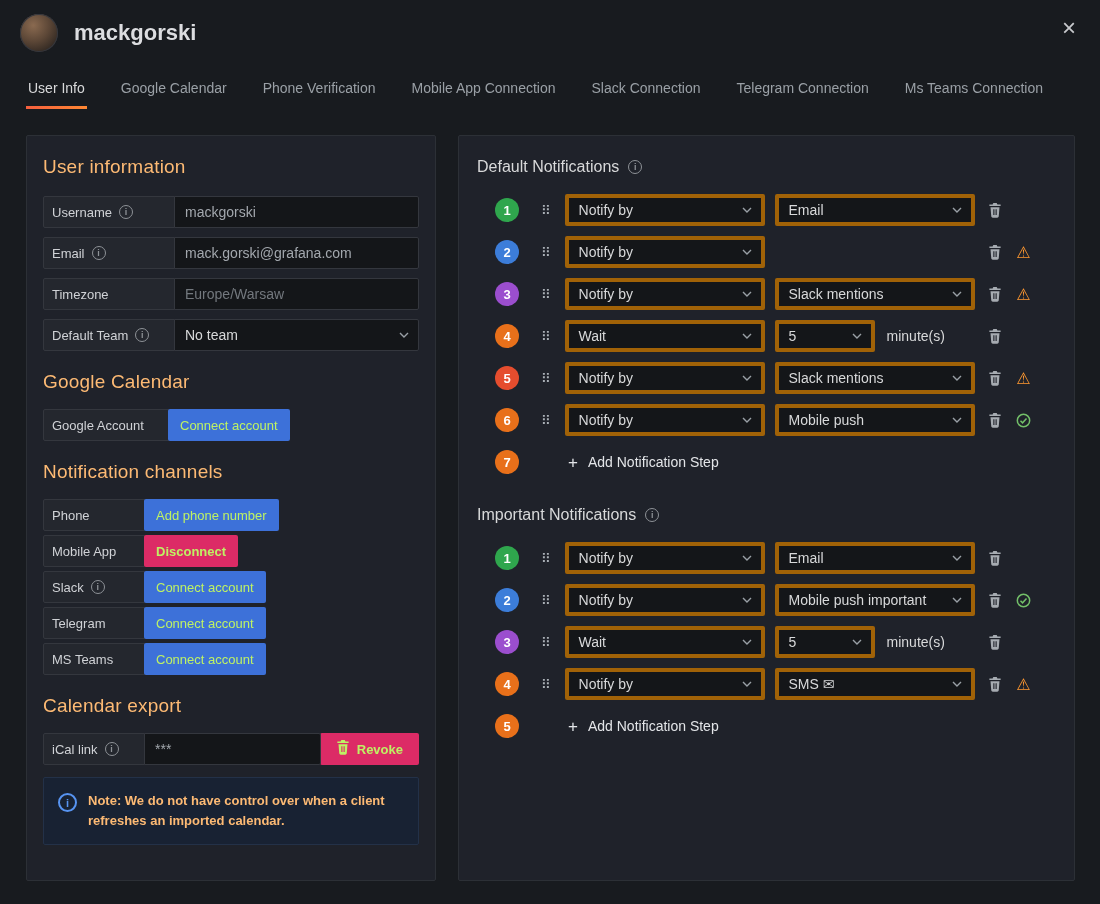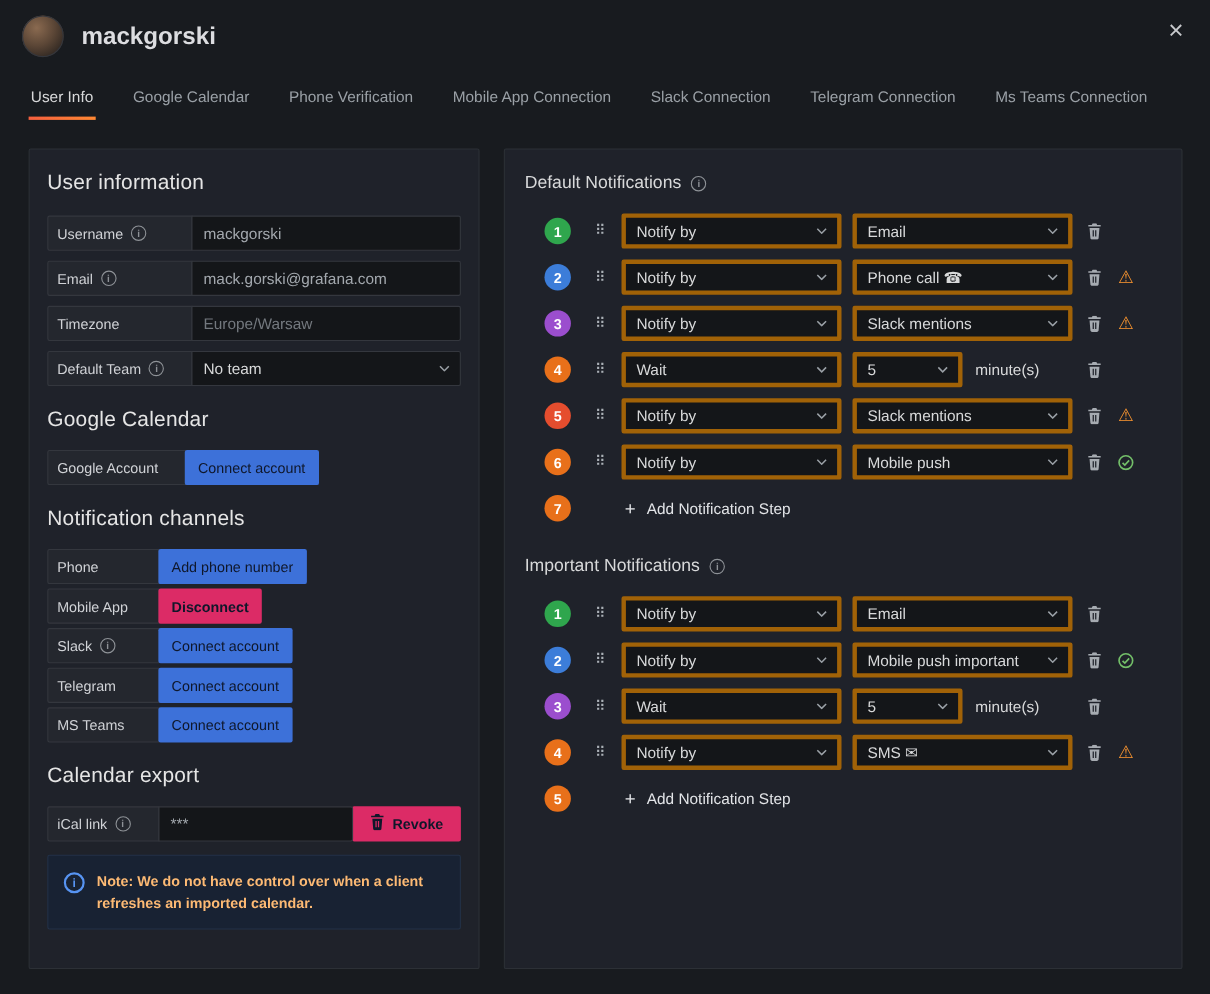--- a/index.html
+++ b/index.html
@@ -34,21 +34,21 @@
     content: ""; position: absolute; left: 0; right: 0; bottom: 0; height: 3px;
     background: linear-gradient(90deg, #f55f3e, #ff8833);
   }
 
   
   .content { display: flex; gap: 22px; padding: 26px 25px 0 26px; align-items: flex-start; }
   .panel { background: #1f222a; border: 1px solid #2c3036; border-radius: 2px; }
   .left  { width: 410px; flex: none; height: 746px; padding: 18px 16px; overflow: hidden; }
   .right { flex: 1; height: 746px; padding: 16px 18px; overflow: hidden; }
 
-  h2.sec { font-size: 19px; font-weight: 500; color: #e5e5e5; margin: 20px 0 16px; letter-spacing: .2px; }
+  h2.sec { font-size: 19px; font-weight: 500; color: #fdba74; margin: 20px 0 16px; letter-spacing: .2px; }
   h2.sec.first { margin-top: 2px; margin-bottom: 18px; }
 
   
   .ii {
     width: 14px; height: 14px; border: 1px solid #8e9297; border-radius: 50%;
     color: #8e9297; font-size: 9px; font-weight: 700; font-style: normal;
     display: inline-flex; align-items: center; justify-content: center; flex: none;
   }
 
   
@@ -70,21 +70,21 @@
     display: flex; align-items: center; padding: 0 10px;
     font-size: 14px; color: #a3a8ae;
   }
   .finput.is-select { color: #d8d9da; padding-right: 28px; cursor: pointer; }
   .finput.muted .val { color: #73787e; }
   .chev { position: absolute; right: 9px; top: 50%; transform: translateY(-50%); }
 
   .btn {
     height: 32px; padding: 0 12px; margin-left: -1px;
     border: none; border-radius: 2px; cursor: pointer;
-    font-size: 13px; font-weight: 500; color: #0f172a; font-family: inherit;
+    font-size: 13px; font-weight: 500; color: #bef264; font-family: inherit;
     display: inline-flex; align-items: center; gap: 7px; flex: none;
   }
   .btn.primary { background: #3d71d9; }
   .btn.destructive { background: #dc2b66; font-weight: 600; }
   .btn.revoke { padding: 0 16px; }
 
   
   .note {
     background: #182233; border: 1px solid #233148; border-radius: 2px;
     padding: 13px 14px; display: flex; gap: 11px; margin-top: 12px;
@@ -303,26 +303,20 @@
           <div class="step-row">
             <span class="step-num" style="background:#3c7dd9">2</span>
             <span class="drag">⠿</span>
             <div class="mid">
               <div class="sel action">
                 <span>Notify by</span>
                 <svg class="chev" width="10" height="6" viewBox="0 0 10 6">
                   <path d="M1 1l4 4 4-4" fill="none" stroke="#9aa0a6" stroke-width="1.4"></path>
                 </svg>
               </div>
-              <div class="sel channel">
-                <span>Phone call ☎</span>
-                <svg class="chev" width="10" height="6" viewBox="0 0 10 6">
-                  <path d="M1 1l4 4 4-4" fill="none" stroke="#9aa0a6" stroke-width="1.4"></path>
-                </svg>
-              </div>
             </div>
             <button class="trash-btn">
               <svg width="14" height="15" viewBox="0 0 14 16" fill="currentColor">
                 <path d="M5.2 0h3.6l.8 1.6H13v1.5H1V1.6h3.4L5.2 0zM2.2 4.6h9.6l-.8 9.6c-.1.9-.8 1.5-1.6 1.5H4.6c-.8 0-1.5-.6-1.6-1.5l-.8-9.6zm3 2.1v6.2h1.2V6.7H5.2zm2.4 0v6.2h1.2V6.7H7.6z"></path>
               </svg>
             </button>
             <span class="warn">⚠</span>
           </div>
           <div class="step-row">
             <span class="step-num" style="background:#9b4ece">3</span>

